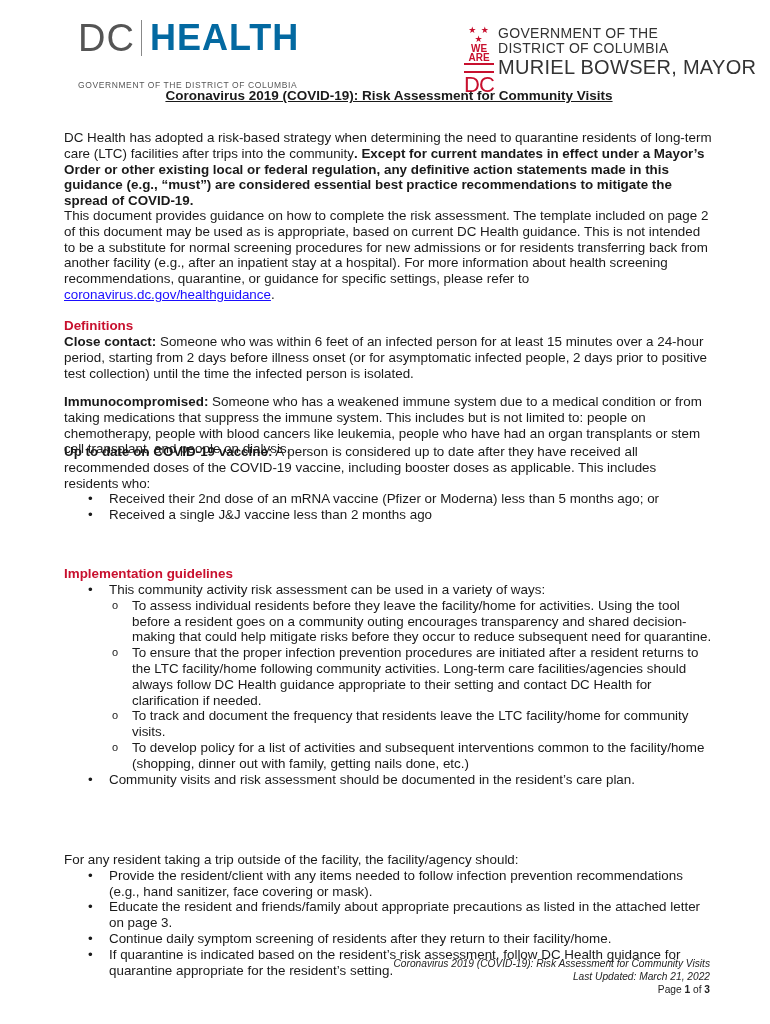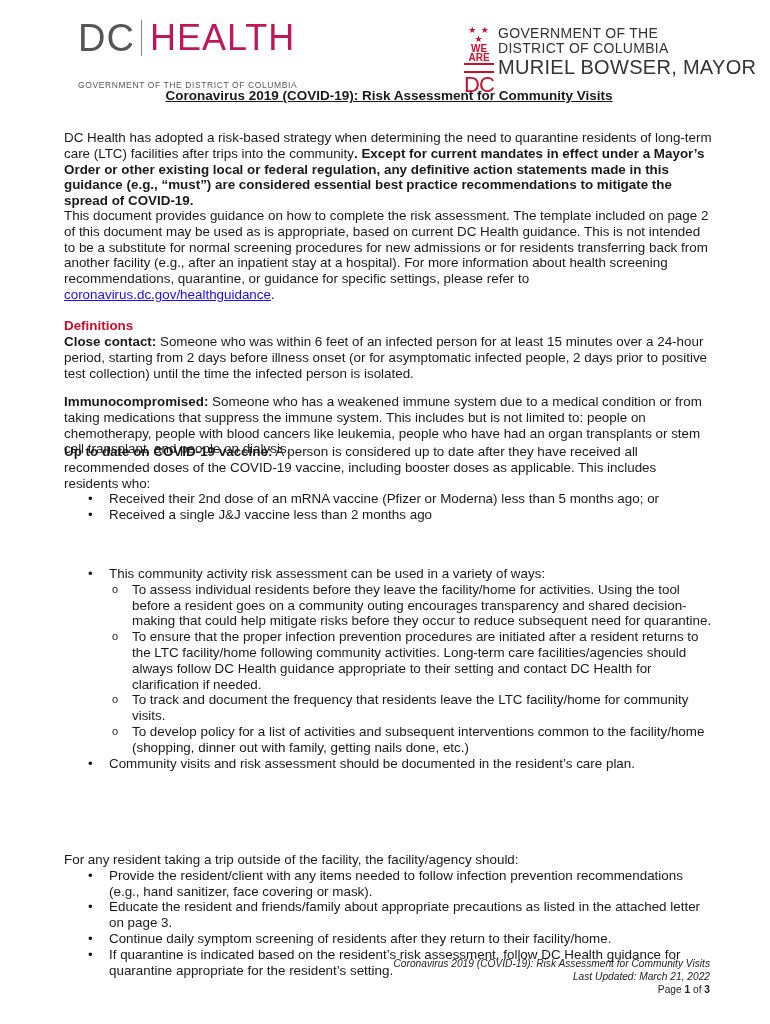--- a/index.html
+++ b/index.html
@@ -3,21 +3,21 @@
 <meta charset="utf-8">
 <style>
   html, body { margin: 0; padding: 0; background: #ffffff; }
   body { width: 770px; height: 1024px; position: relative; overflow: hidden;
          font-family: "Liberation Sans", sans-serif; color: #1a1a1a; }
   .page { position: absolute; left: 64px; top: 0; width: 650px; }
   .dc-logo { position: absolute; left: 78px; top: 20px; }
   .dc-logo .row { display: flex; align-items: center; height: 36px; }
   .dc-logo .dc { font-size: 38px; color: #555; letter-spacing: 1px; font-weight: normal; line-height: 36px; }
   .dc-logo .bar { width: 1px; height: 36px; background: #888; margin: 0 8px 0 6px; }
-  .dc-logo .health { font-size: 36px; color: #be185d; font-weight: normal; letter-spacing: 1px; line-height: 36px; }
+  .dc-logo .health { font-size: 36px; color: #0369a1; font-weight: bold; letter-spacing: 1px; line-height: 36px; }
   .dc-logo .sub { font-size: 8.5px; color: #555; letter-spacing: 0.6px; margin-top: 24px; }
   .gov-logo { position: absolute; left: 462px; top: 26px; display: flex; align-items: stretch; }
   .gov-logo .mark { width: 34px; height: 52px; position: relative; margin-right: 2px; }
   .gov-logo .stars { color: #c8102e; font-size: 9px; line-height: 9px; letter-spacing: 1px; text-align: center; }
   .gov-logo .weare { color: #c8102e; font-size: 10px; line-height: 9px; text-align: center; font-weight: bold; }
   .gov-logo .stripes { height: 6px; border-top: 2px solid #c8102e; border-bottom: 2px solid #c8102e; margin: 1px 2px; }
   .gov-logo .dcbig { color: #c8102e; font-size: 22px; line-height: 22px; text-align: center; font-weight: normal; letter-spacing: -1px; }
   .gov-logo .text { display: flex; flex-direction: column; justify-content: flex-start; }
   .gov-logo .l1, .gov-logo .l2 { font-size: 14px; color: #333; line-height: 15px; letter-spacing: 0.3px; }
   .gov-logo .l3 { font-size: 20px; color: #333; line-height: 22px; letter-spacing: 0.3px; }
@@ -85,20 +85,21 @@
 
   <div class="sec" style="top:444px;">
     <p><span class="b">Up to date on COVID-19 vaccine:</span><span> A person is considered up to date after they have received all recommended doses of the COVID-19 vaccine, including booster doses as applicable. This includes residents who:</span></p>
     <ul>
       <li class="l1i"><span class="bul">•</span><span>Received their 2nd dose of an mRNA vaccine (Pfizer or Moderna) less than 5 months ago; or</span></li>
       <li class="l1i"><span class="bul">•</span><span>Received a single J&amp;J vaccine less than 2 months ago</span></li>
     </ul>
   </div>
 
   <div class="sec" style="top:566px;">
+    <div class="red-h">Implementation guidelines</div>
     <ul>
       <li class="l1i"><span class="bul">•</span><span>This community activity risk assessment can be used in a variety of ways:</span></li>
       <li class="l2i"><span class="bul">o</span><span>To assess individual residents before they leave the facility/home for activities. Using the tool before a resident goes on a community outing encourages transparency and shared decision-making that could help mitigate risks before they occur to reduce subsequent need for quarantine.</span></li>
       <li class="l2i"><span class="bul">o</span><span>To ensure that the proper infection prevention procedures are initiated after a resident returns to the LTC facility/home following community activities. Long-term care facilities/agencies should always follow DC Health guidance appropriate to their setting and contact DC Health for clarification if needed.</span></li>
       <li class="l2i"><span class="bul">o</span><span>To track and document the frequency that residents leave the LTC facility/home for community visits.</span></li>
       <li class="l2i"><span class="bul">o</span><span>To develop policy for a list of activities and subsequent interventions common to the facility/home (shopping, dinner out with family, getting nails done, etc.)</span></li>
       <li class="l1i" style="padding-left:45px;"><span class="bul" style="left:24px;">•</span><span>Community visits and risk assessment should be documented in the resident’s care plan.</span></li>
     </ul>
   </div>
 

